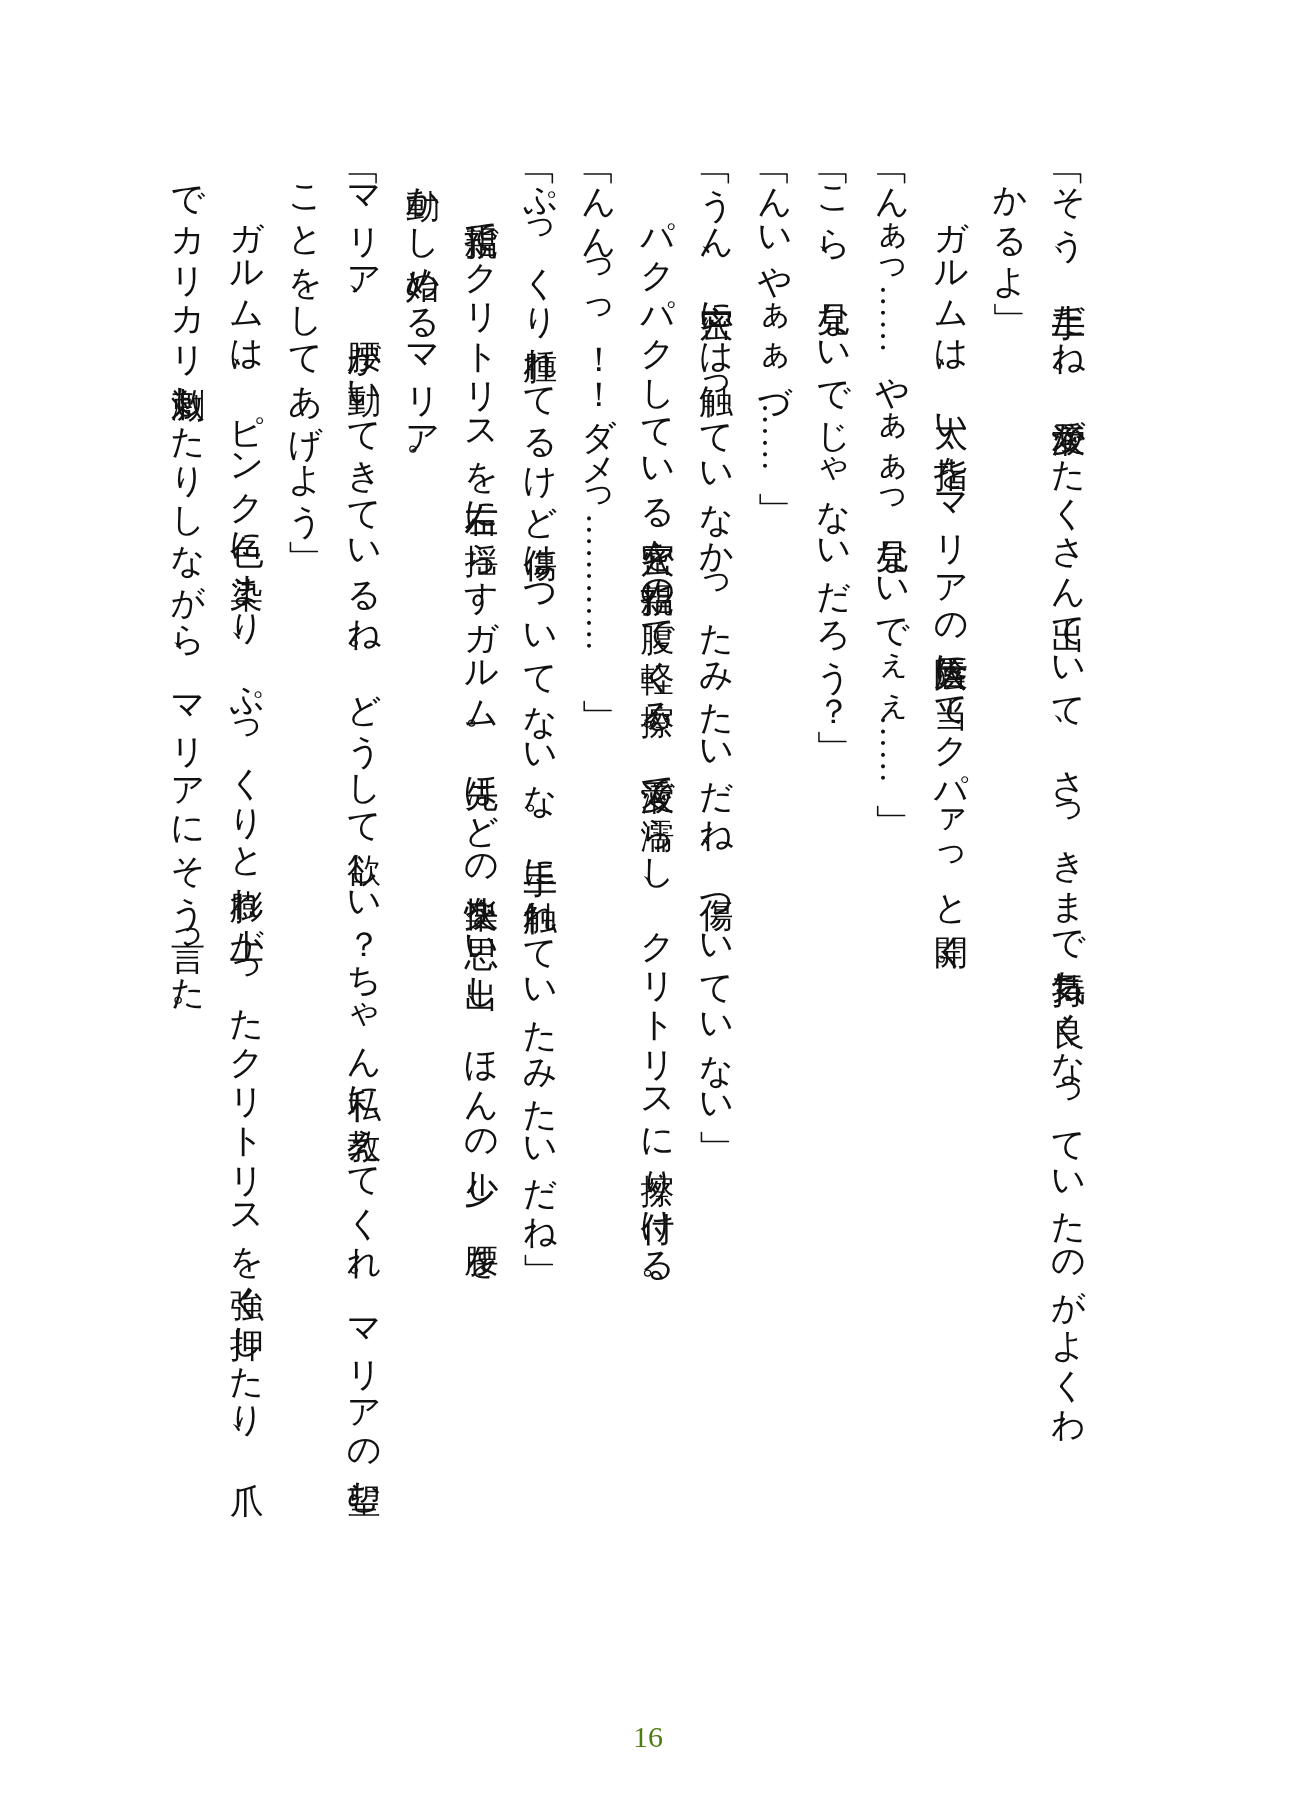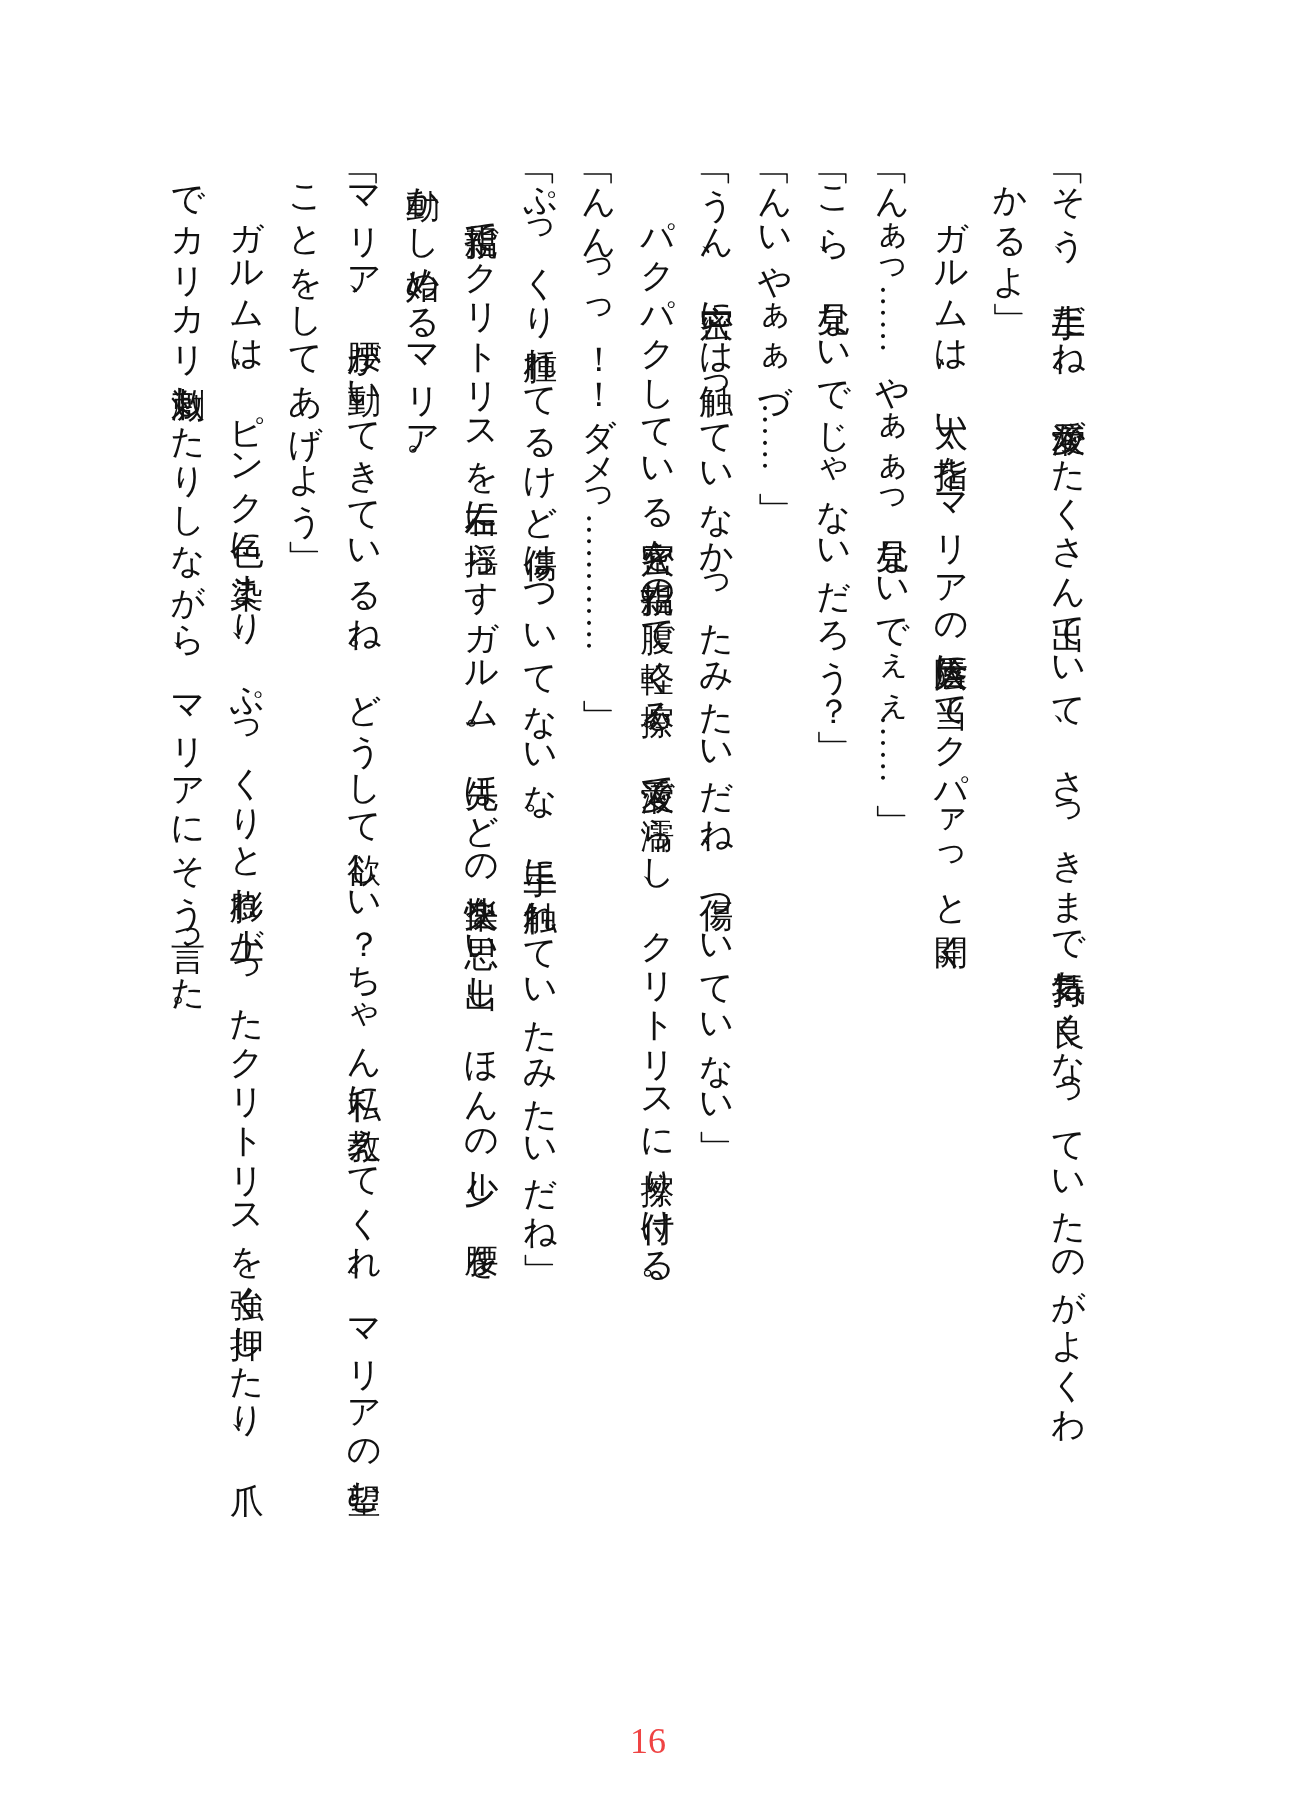--- a/index.html
+++ b/index.html
@@ -34,22 +34,22 @@
   .col {
     line-height: 58.7px;
   }
   .page-number {
     position: absolute;
     top: 1720px;
     left: 598px;
     width: 100px;
     text-align: center;
     font-family: "Liberation Serif", "DejaVu Serif", serif;
-    font-size: 36px;
-    color: #ef4444;
+    font-size: 30px;
+    color: #4d7c0f;
   }
 </style>
 </head>
 <body>
 
 <div class="page">
   <main class="text-block">
     <div class="col">「そう、上手だね。愛液がたくさん出ていて、さっきまで気持ち良くなっていたのがよくわ</div>
     <div class="col">かるよ」</div>
     <div class="col">　ガルムは、太い指をマリアの大陰唇に当てクパァっと開く。</div>

